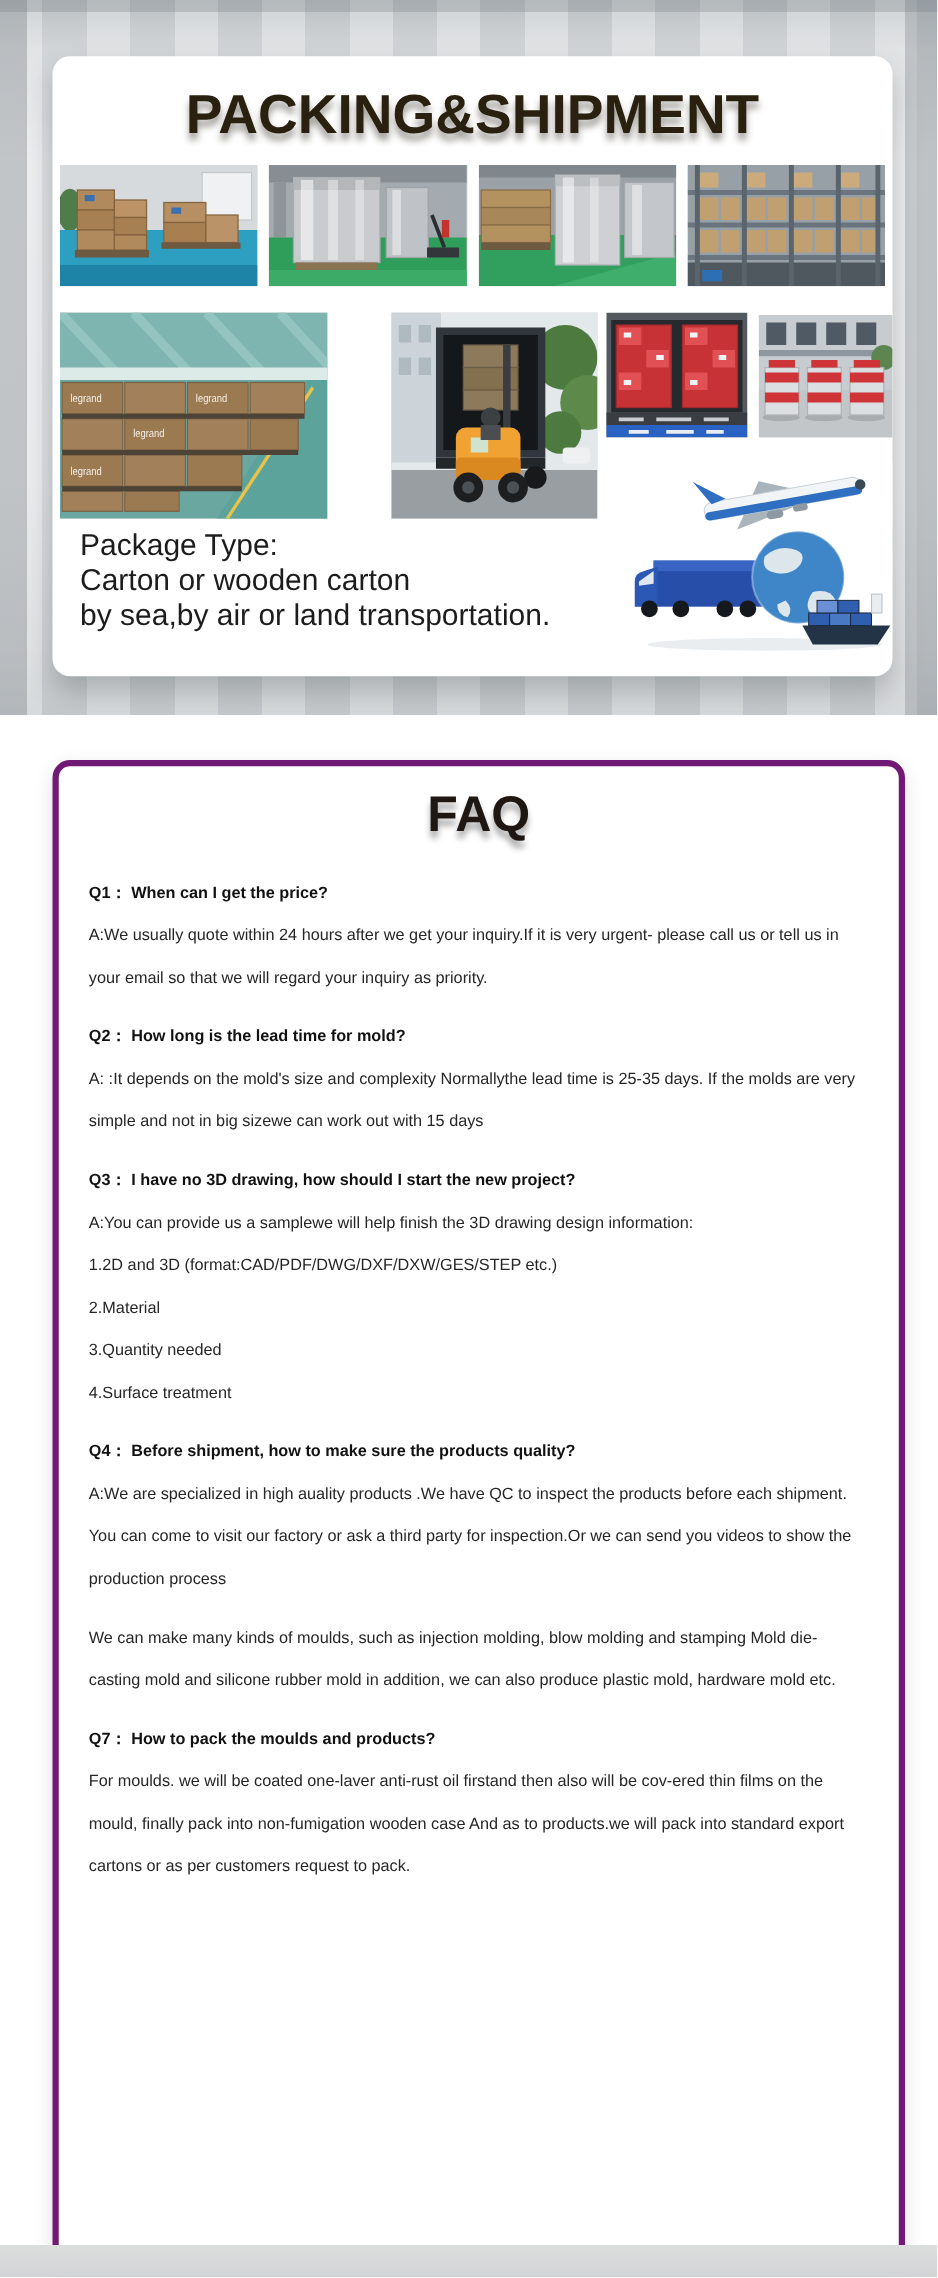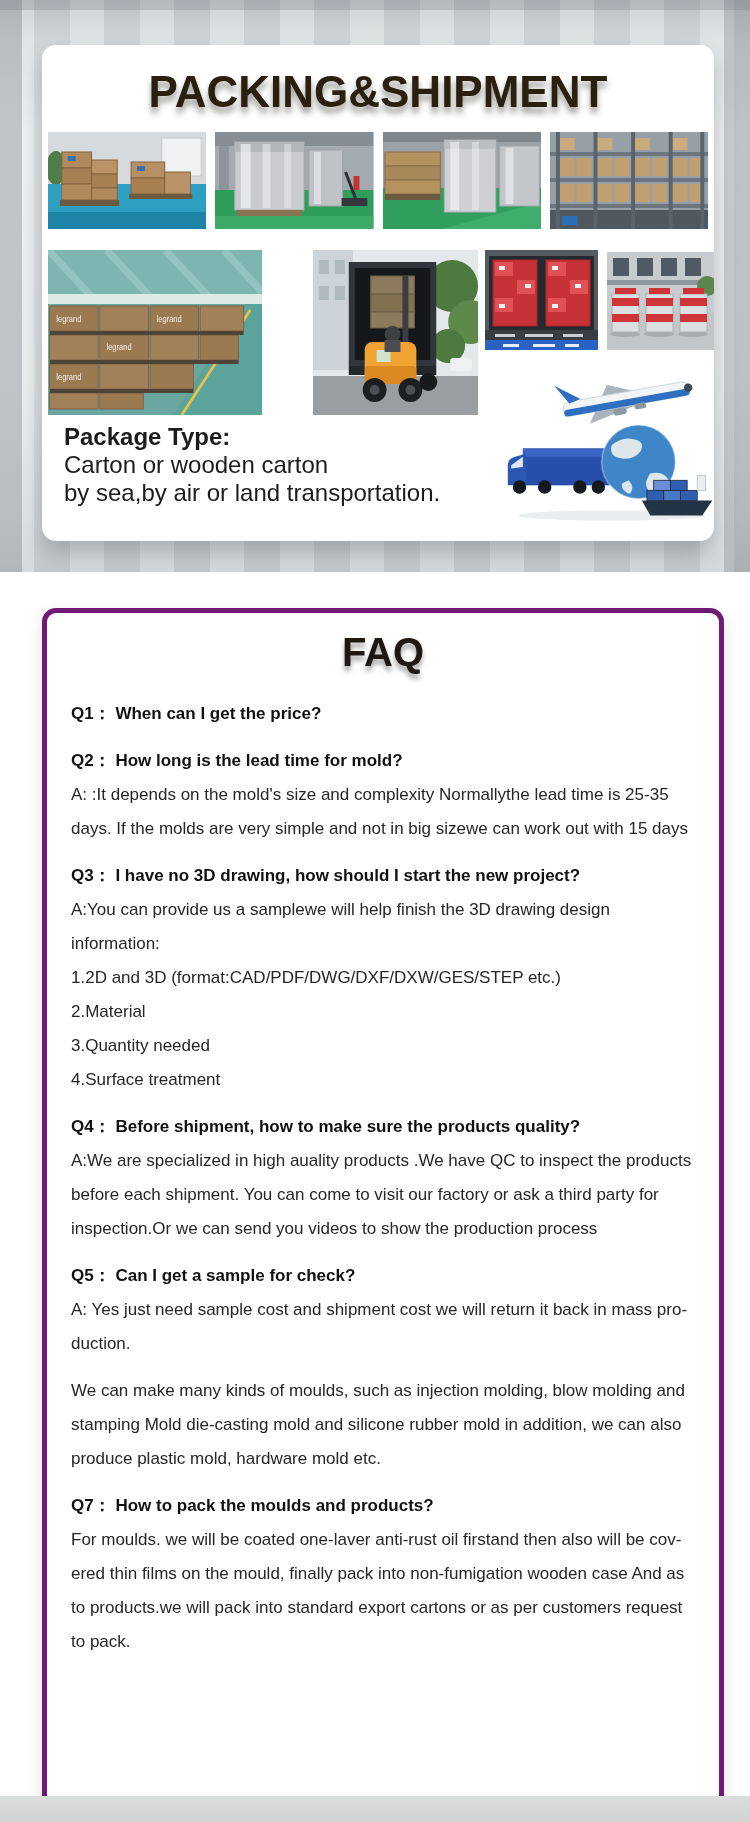--- a/index.html
+++ b/index.html
@@ -29,26 +29,26 @@
   .faq-title{margin:16px 0 0;text-align:center;font-size:40px;line-height:46px;font-weight:700;
     color:#1f1812;text-shadow:0 5px 5px rgba(0,0,0,.35);}
 
   .row1{position:absolute;left:6px;top:87px;right:6px;height:97px;display:flex;gap:9px;}
   .row1 .ph{position:relative;flex:1;}
   .ph{overflow:hidden;background:#d8d8d8;}
   .ph svg{display:block;width:100%;height:100%;}
   .abs{position:absolute;}
 
   .pkg-text{position:absolute;left:22px;top:378px;font-size:24px;line-height:28px;color:#1c1c1c;}
-  .pkg-text .b{font-weight:700;}
+  .pkg-text .b{font-weight:400;}
   .pkg-text p{margin:0;}
 
   .faq-content{margin:22px 24px 0 24px;}
   .faq-item{margin-bottom:13px;}
-  .faq-item p{margin:0;font-size:17px;line-height:34px;}
+  .faq-item p{margin:0;font-size:13px;line-height:34px;}
   .faq-item .q{font-weight:700;color:#111;}
   .faq-item .a{color:#262626;}
 
   .bottom-strip{position:absolute;left:0;top:1796px;width:750px;height:26px;
     background:linear-gradient(180deg,#dcdddd 0,#d2d3d4 100%);}
 </style>
 </head>
 <body>
 
 <div class="page">
@@ -365,20 +365,21 @@
       <p>by sea,by air or land transportation.</p>
     </div>
   </section>
 
   <section class="card faq-card">
     <h2 class="faq-title">FAQ</h2>
     <div class="faq-content">
 
       <div class="faq-item">
         <p class="q">Q1：  When can I get the price?</p>
+        <p class="a">A:We usually quote within 24 hours after we get your inquiry.If it is very urgent- please call us or tell us in your email so that we will regard your inquiry as priority.</p>
       </div>
 
       <div class="faq-item">
         <p class="q">Q2：  How long is the lead time for mold?</p>
         <p class="a">A: :It depends on the mold's size and complexity Normallythe lead time is 25-35 days. If the molds are very simple and not in big sizewe can work out with 15 days</p>
       </div>
 
       <div class="faq-item">
         <p class="q">Q3：  I have no 3D drawing, how should I start the new project?</p>
         <p class="a">A:You can provide us a samplewe will help finish the 3D drawing design information:</p>
@@ -386,24 +387,20 @@
         <p class="a">2.Material</p>
         <p class="a">3.Quantity needed</p>
         <p class="a">4.Surface treatment</p>
       </div>
 
       <div class="faq-item">
         <p class="q">Q4：  Before shipment, how to make sure the products quality?</p>
         <p class="a">A:We are specialized in high auality products .We have QC to inspect the products before each shipment. You can come to visit our factory or ask a third party for inspection.Or we can send you videos to show the production process</p>
       </div>
 
-      <div class="faq-item">
-        <p class="q">Q5：  Can I get a sample for check?</p>
-        <p class="a">A: Yes just need sample cost and shipment cost we will return it back in mass pro-duction.</p>
-      </div>
 
       <div class="faq-item">
         <p class="a">We can make many kinds of moulds, such as injection molding, blow molding and stamping Mold die-casting mold and silicone rubber mold in addition, we can also produce plastic mold, hardware mold etc.</p>
       </div>
 
       <div class="faq-item">
         <p class="q">Q7：  How to pack the moulds and products?</p>
         <p class="a">For moulds. we will be coated one-laver anti-rust oil firstand then also will be cov-ered thin films on the mould, finally pack into non-fumigation wooden case And as to products.we will pack into standard export cartons or as per customers request to pack.</p>
       </div>
 

